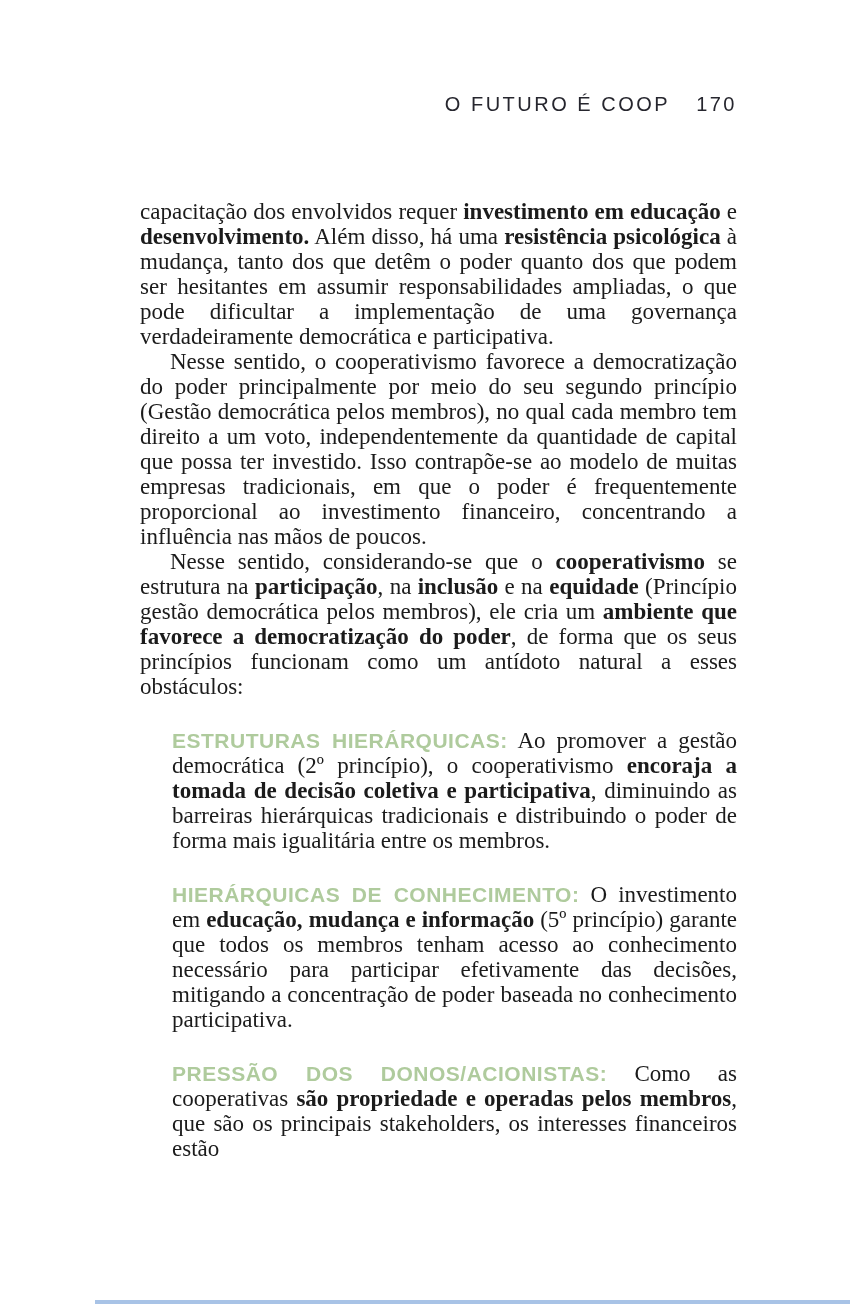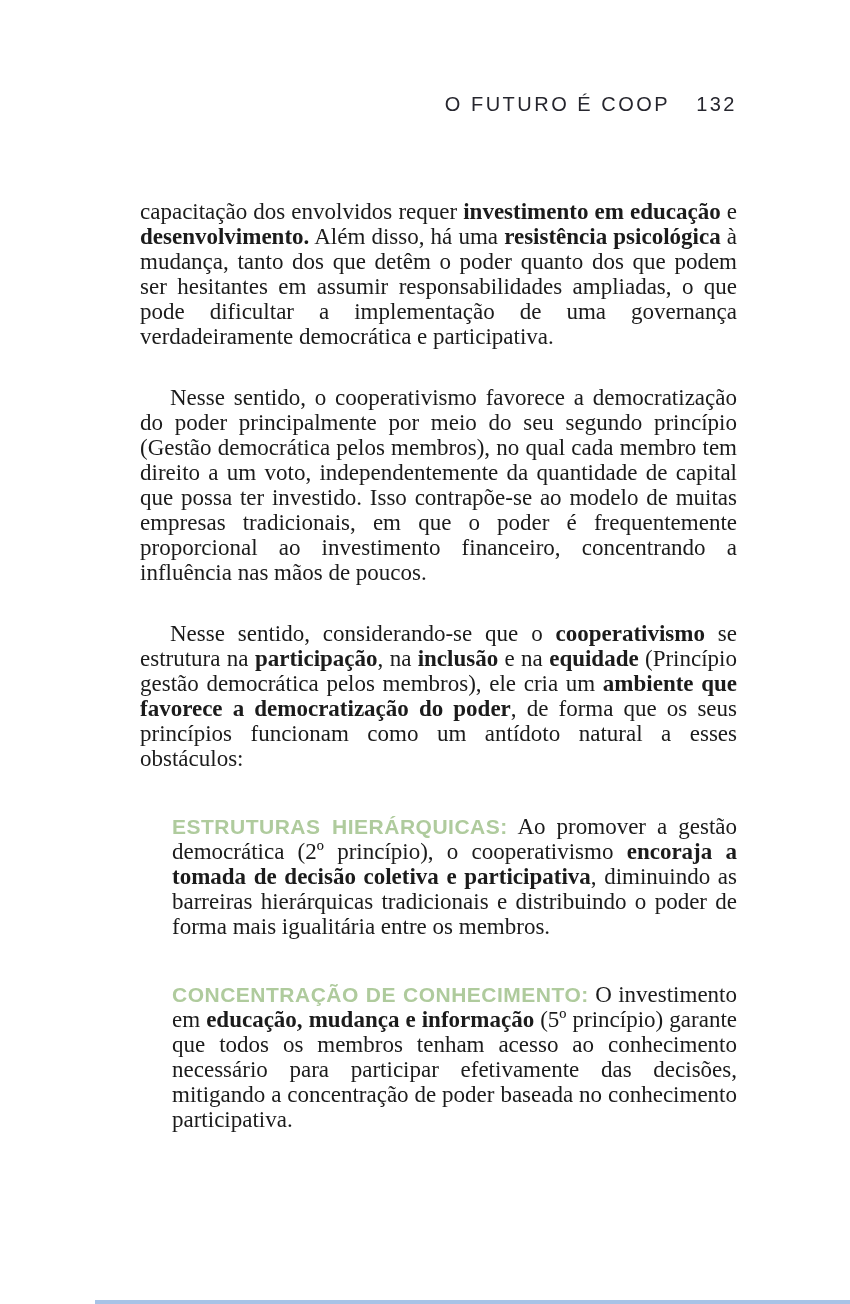--- a/index.html
+++ b/index.html
@@ -38,58 +38,58 @@
     font-size: 23px;
     line-height: 25px;
     color: #1b1b1b;
     text-align: justify;
   }
   .para {
     margin: 0;
   }
   .para.indent {
     text-indent: 30px;
-    margin-top: 36px;
   }
   .rb {
     font-weight: bold;
   }
   .rl {
     font-family: "Liberation Sans", sans-serif;
     font-weight: bold;
     font-size: 21px;
     letter-spacing: 0.5px;
     color: #afcb9d;
   }
   .block {
-    margin: 43px 0 0 32px;
+    margin: 29px 0 0 32px;
   }
   .footer-line {
     position: absolute;
     left: 95px;
     right: 0;
     bottom: 0;
     height: 4px;
     background: #a8c3e6;
   }
 </style>
 </head>
 <body>
 
 <div class="page">
 
   <header class="page-header">
     <span class="book-title">O FUTURO É COOP</span>
-    <span class="page-number">132</span>
+    <span class="page-number">170</span>
   </header>
 
   <main class="page-body">
     <p class="para"><span>capacitação dos envolvidos requer </span><span class="rb">investimento em educação</span><span> e </span><span class="rb">desenvolvimento.</span><span> Além disso, há uma </span><span class="rb">resistência psicológica</span><span> à mudança, tanto dos que detêm o poder quanto dos que podem ser hesitantes em assumir responsabilidades ampliadas, o que pode dificultar a implementação de uma governança verdadeiramente democrática e participativa.</span></p>
     <p class="para indent"><span>Nesse sentido, o cooperativismo favorece a democratização do poder principalmente por meio do seu segundo princípio (Gestão democrática pelos membros), no qual cada membro tem direito a um voto, independentemente da quantidade de capital que possa ter investido. Isso contrapõe-se ao modelo de muitas empresas tradicionais, em que o poder é frequentemente proporcional ao investimento financeiro, concentrando a influência nas mãos de poucos.</span></p>
     <p class="para indent"><span>Nesse sentido, considerando-se que o </span><span class="rb">cooperativismo</span><span> se estrutura na </span><span class="rb">participação</span><span>, na </span><span class="rb">inclusão</span><span> e na </span><span class="rb">equidade</span><span> (Princípio gestão democrática pelos membros), ele cria um </span><span class="rb">ambiente que favorece a democratização do poder</span><span>, de forma que os seus princípios funcionam como um antídoto natural a esses obstáculos:</span></p>
 
     <p class="block"><span class="rl">ESTRUTURAS HIERÁRQUICAS:</span><span> Ao promover a gestão democrática (2º princípio), o cooperativismo </span><span class="rb">encoraja a tomada de decisão coletiva e participativa</span><span>, diminuindo as barreiras hierárquicas tradicionais e distribuindo o poder de forma mais igualitária entre os membros.</span></p>
-    <p class="block"><span class="rl">CONCENTRAÇÃO DE CONHECIMENTO:</span><span> O investimento em </span><span class="rb">educação, mudança e informação</span><span> (5º princípio) garante que todos os membros tenham acesso ao conhecimento necessário para participar efetivamente das decisões, mitigando a concentração de poder baseada no conhecimento participativa.</span></p>
+    <p class="block"><span class="rl">HIERÁRQUICAS DE CONHECIMENTO:</span><span> O investimento em </span><span class="rb">educação, mudança e informação</span><span> (5º princípio) garante que todos os membros tenham acesso ao conhecimento necessário para participar efetivamente das decisões, mitigando a concentração de poder baseada no conhecimento participativa.</span></p>
+    <p class="block"><span class="rl">PRESSÃO DOS DONOS/ACIONISTAS:</span><span> Como as cooperativas </span><span class="rb">são propriedade e operadas pelos membros</span><span>, que são os principais stakeholders, os interesses financeiros estão</span></p>
   </main>
 
   <div class="footer-line"></div>
 
 </div>
 
 </body></html>

